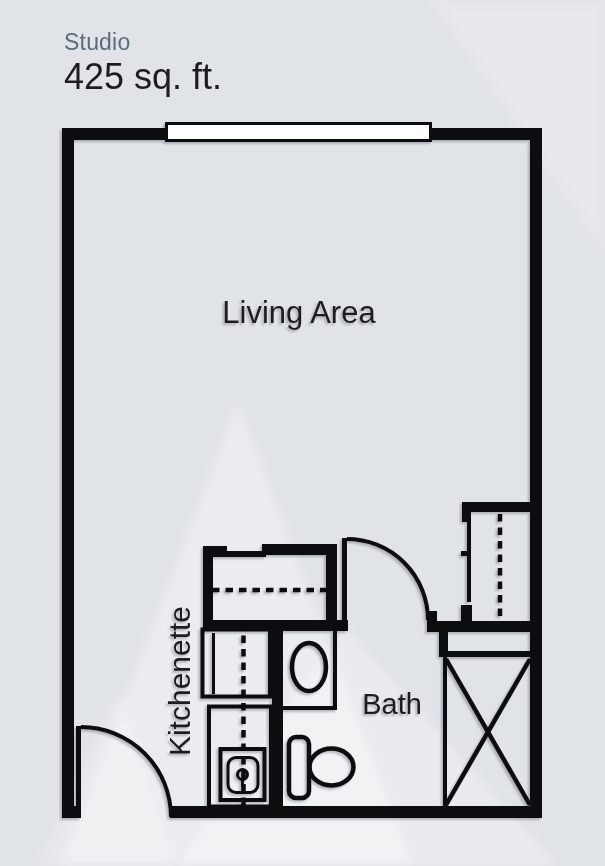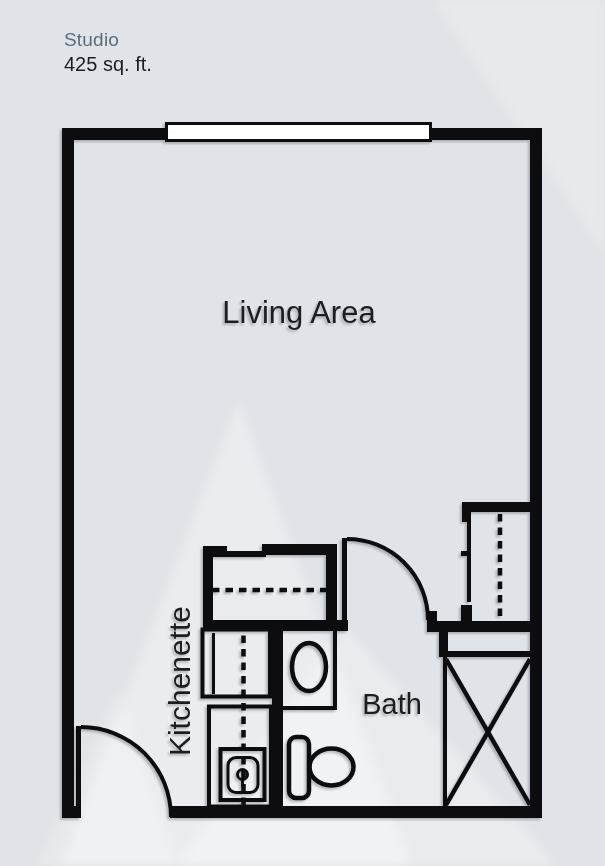--- a/index.html
+++ b/index.html
@@ -13,26 +13,26 @@
     background:var(--background,#e0e3e7);
     overflow:hidden;
   }
   .watermark{position:absolute;inset:0;}
   .wm{filter:blur(5px);}
   .header{
     position:absolute;left:64px;top:30px;line-height:1.05;
   }
   .plan-title{
     color:var(--title-color,#5c6d79);
-    font-size:19px;
+    font-size:23px;
     letter-spacing:0.2px;
   }
   .plan-area{
     color:var(--text-color,#1d1d1f);
-    font-size:20px;
+    font-size:36px;
     margin-top:4px;
   }
   svg.plan{position:absolute;left:0;top:0;}
   .linework{filter:drop-shadow(-2px 2px 1px rgba(108,115,127,0.45));}
   .wall{fill:var(--wall,#0d0d0f);}
   .ln{stroke:var(--wall,#0d0d0f);fill:none;stroke-width:4;}
   .ln-3{stroke:var(--wall,#0d0d0f);fill:none;stroke-width:3;}
   .ln-45{stroke:var(--wall,#0d0d0f);fill:none;stroke-width:4.5;}
   .dash{stroke:var(--wall,#0d0d0f);fill:none;stroke-width:4.5;stroke-dasharray:7.5 6;}
   .win{fill:var(--window-fill,#fff);stroke:var(--wall,#0d0d0f);stroke-width:3;}

